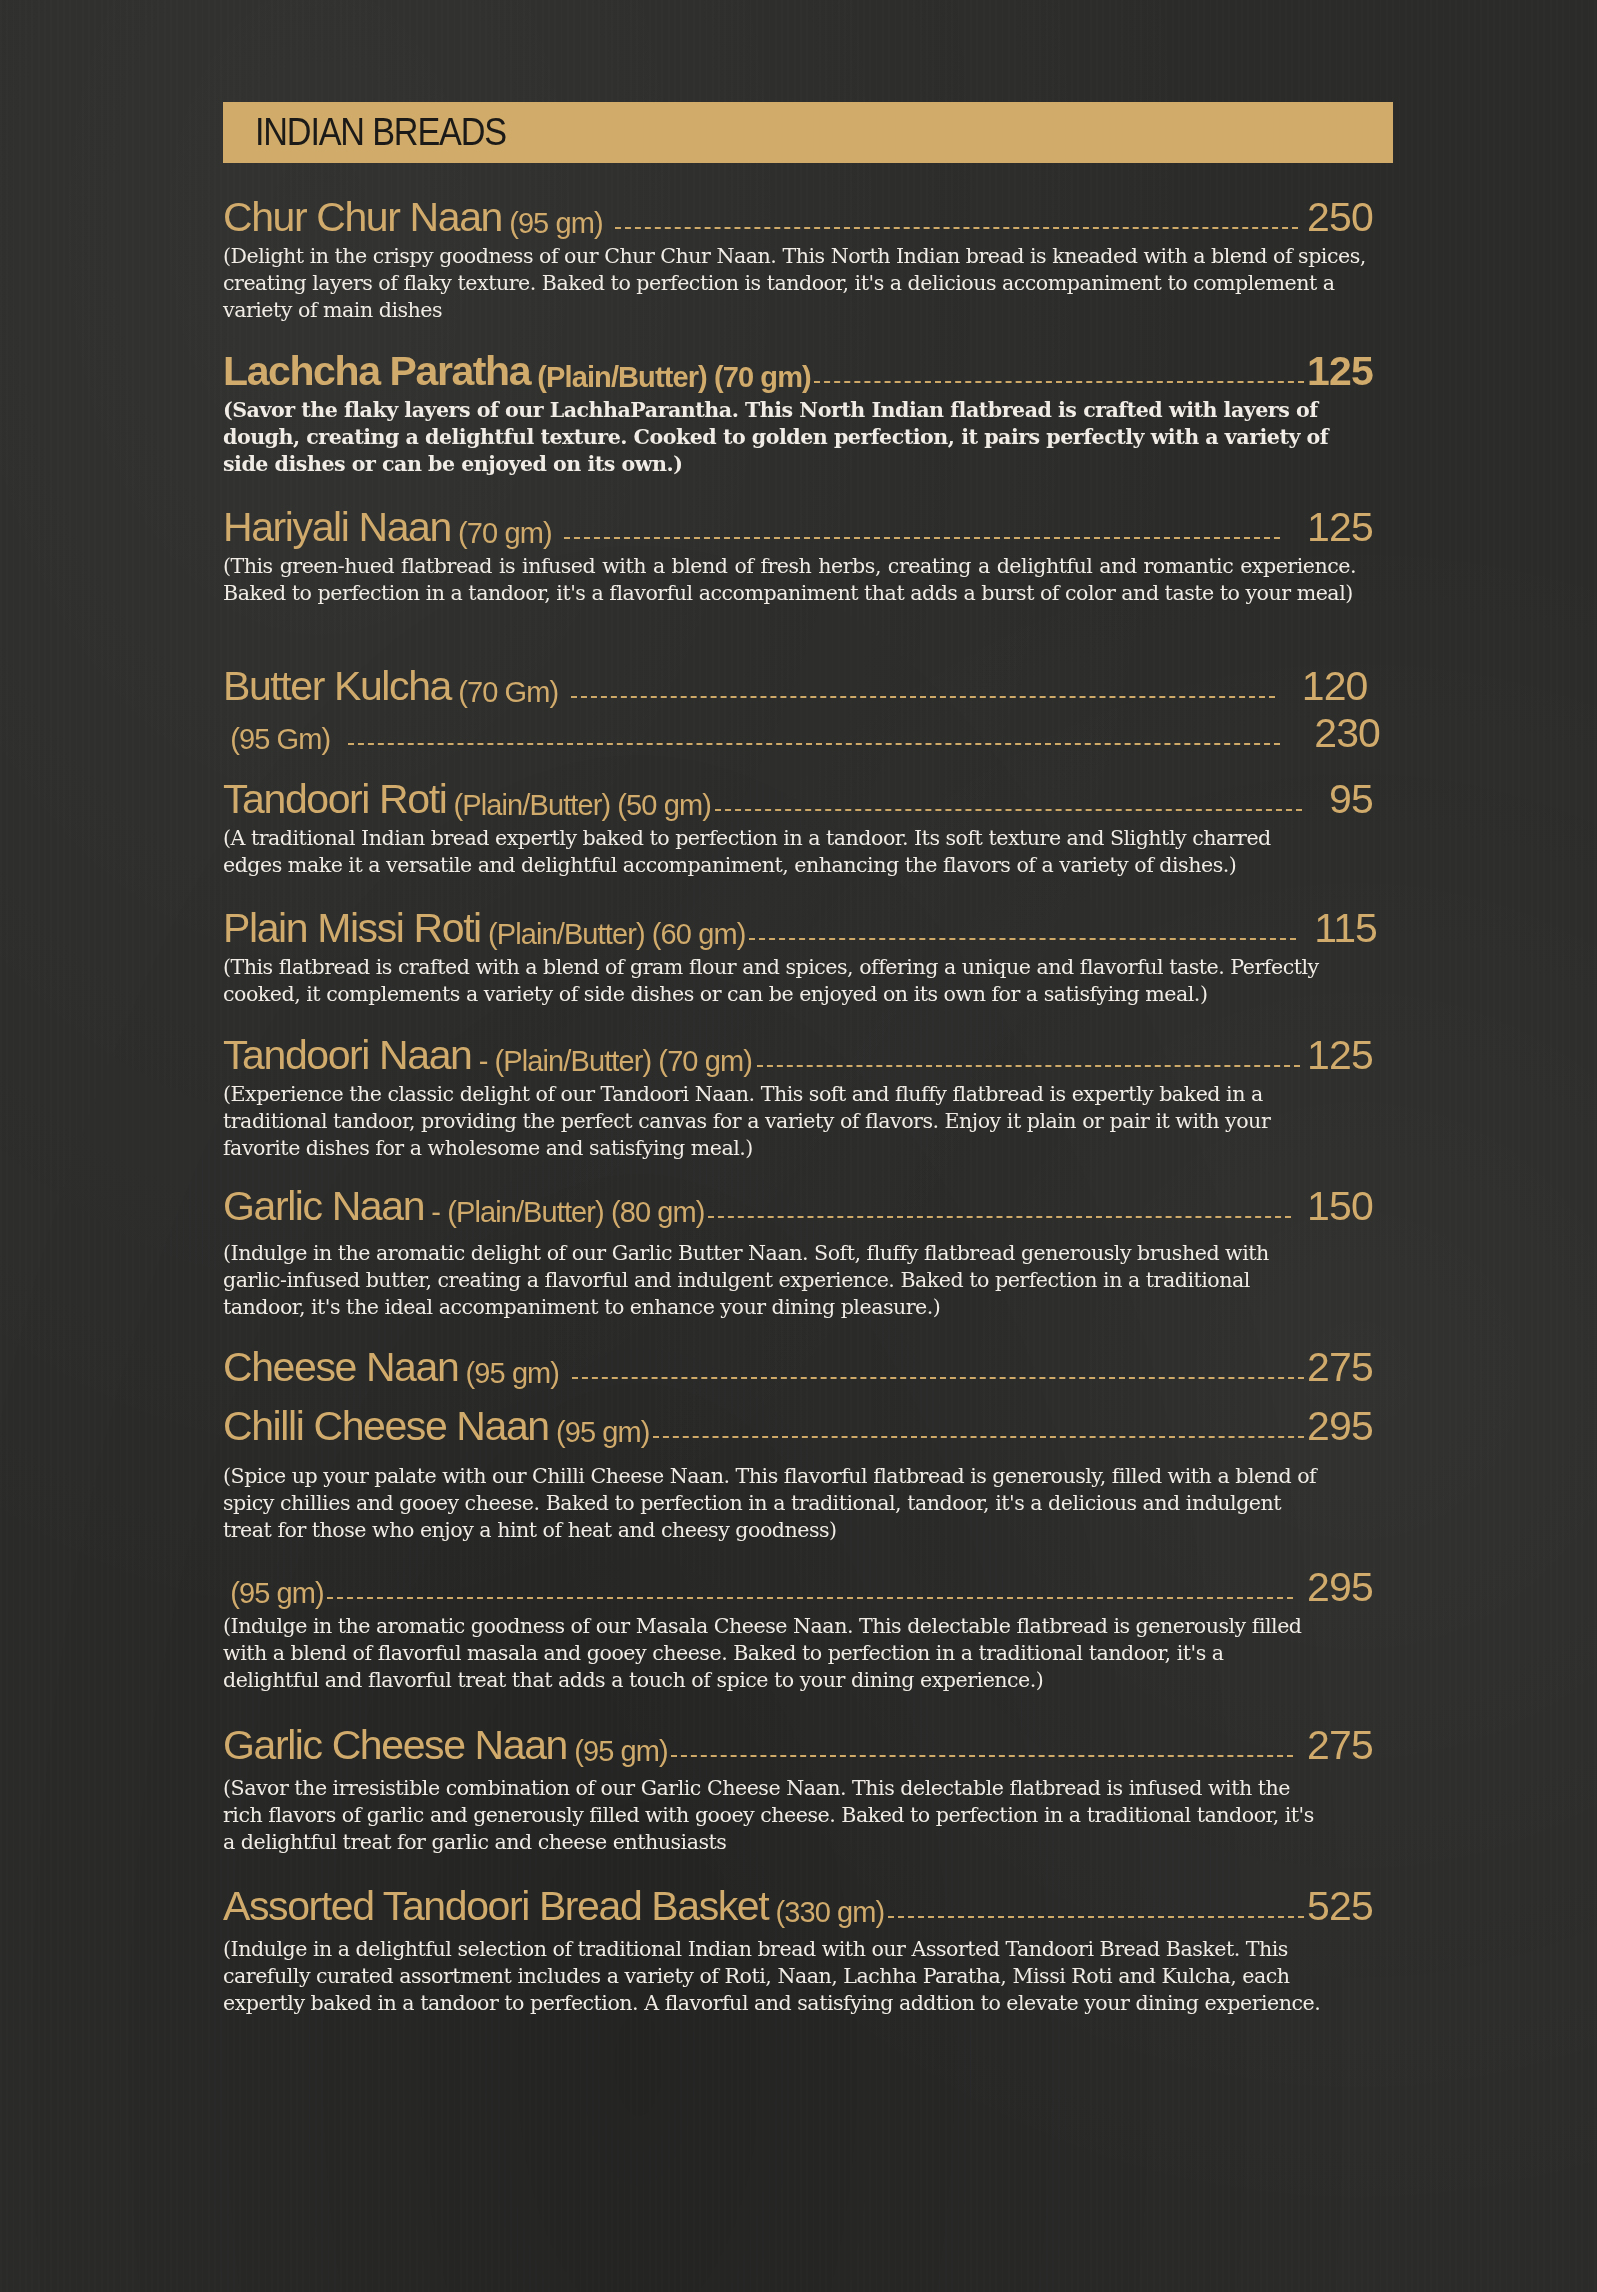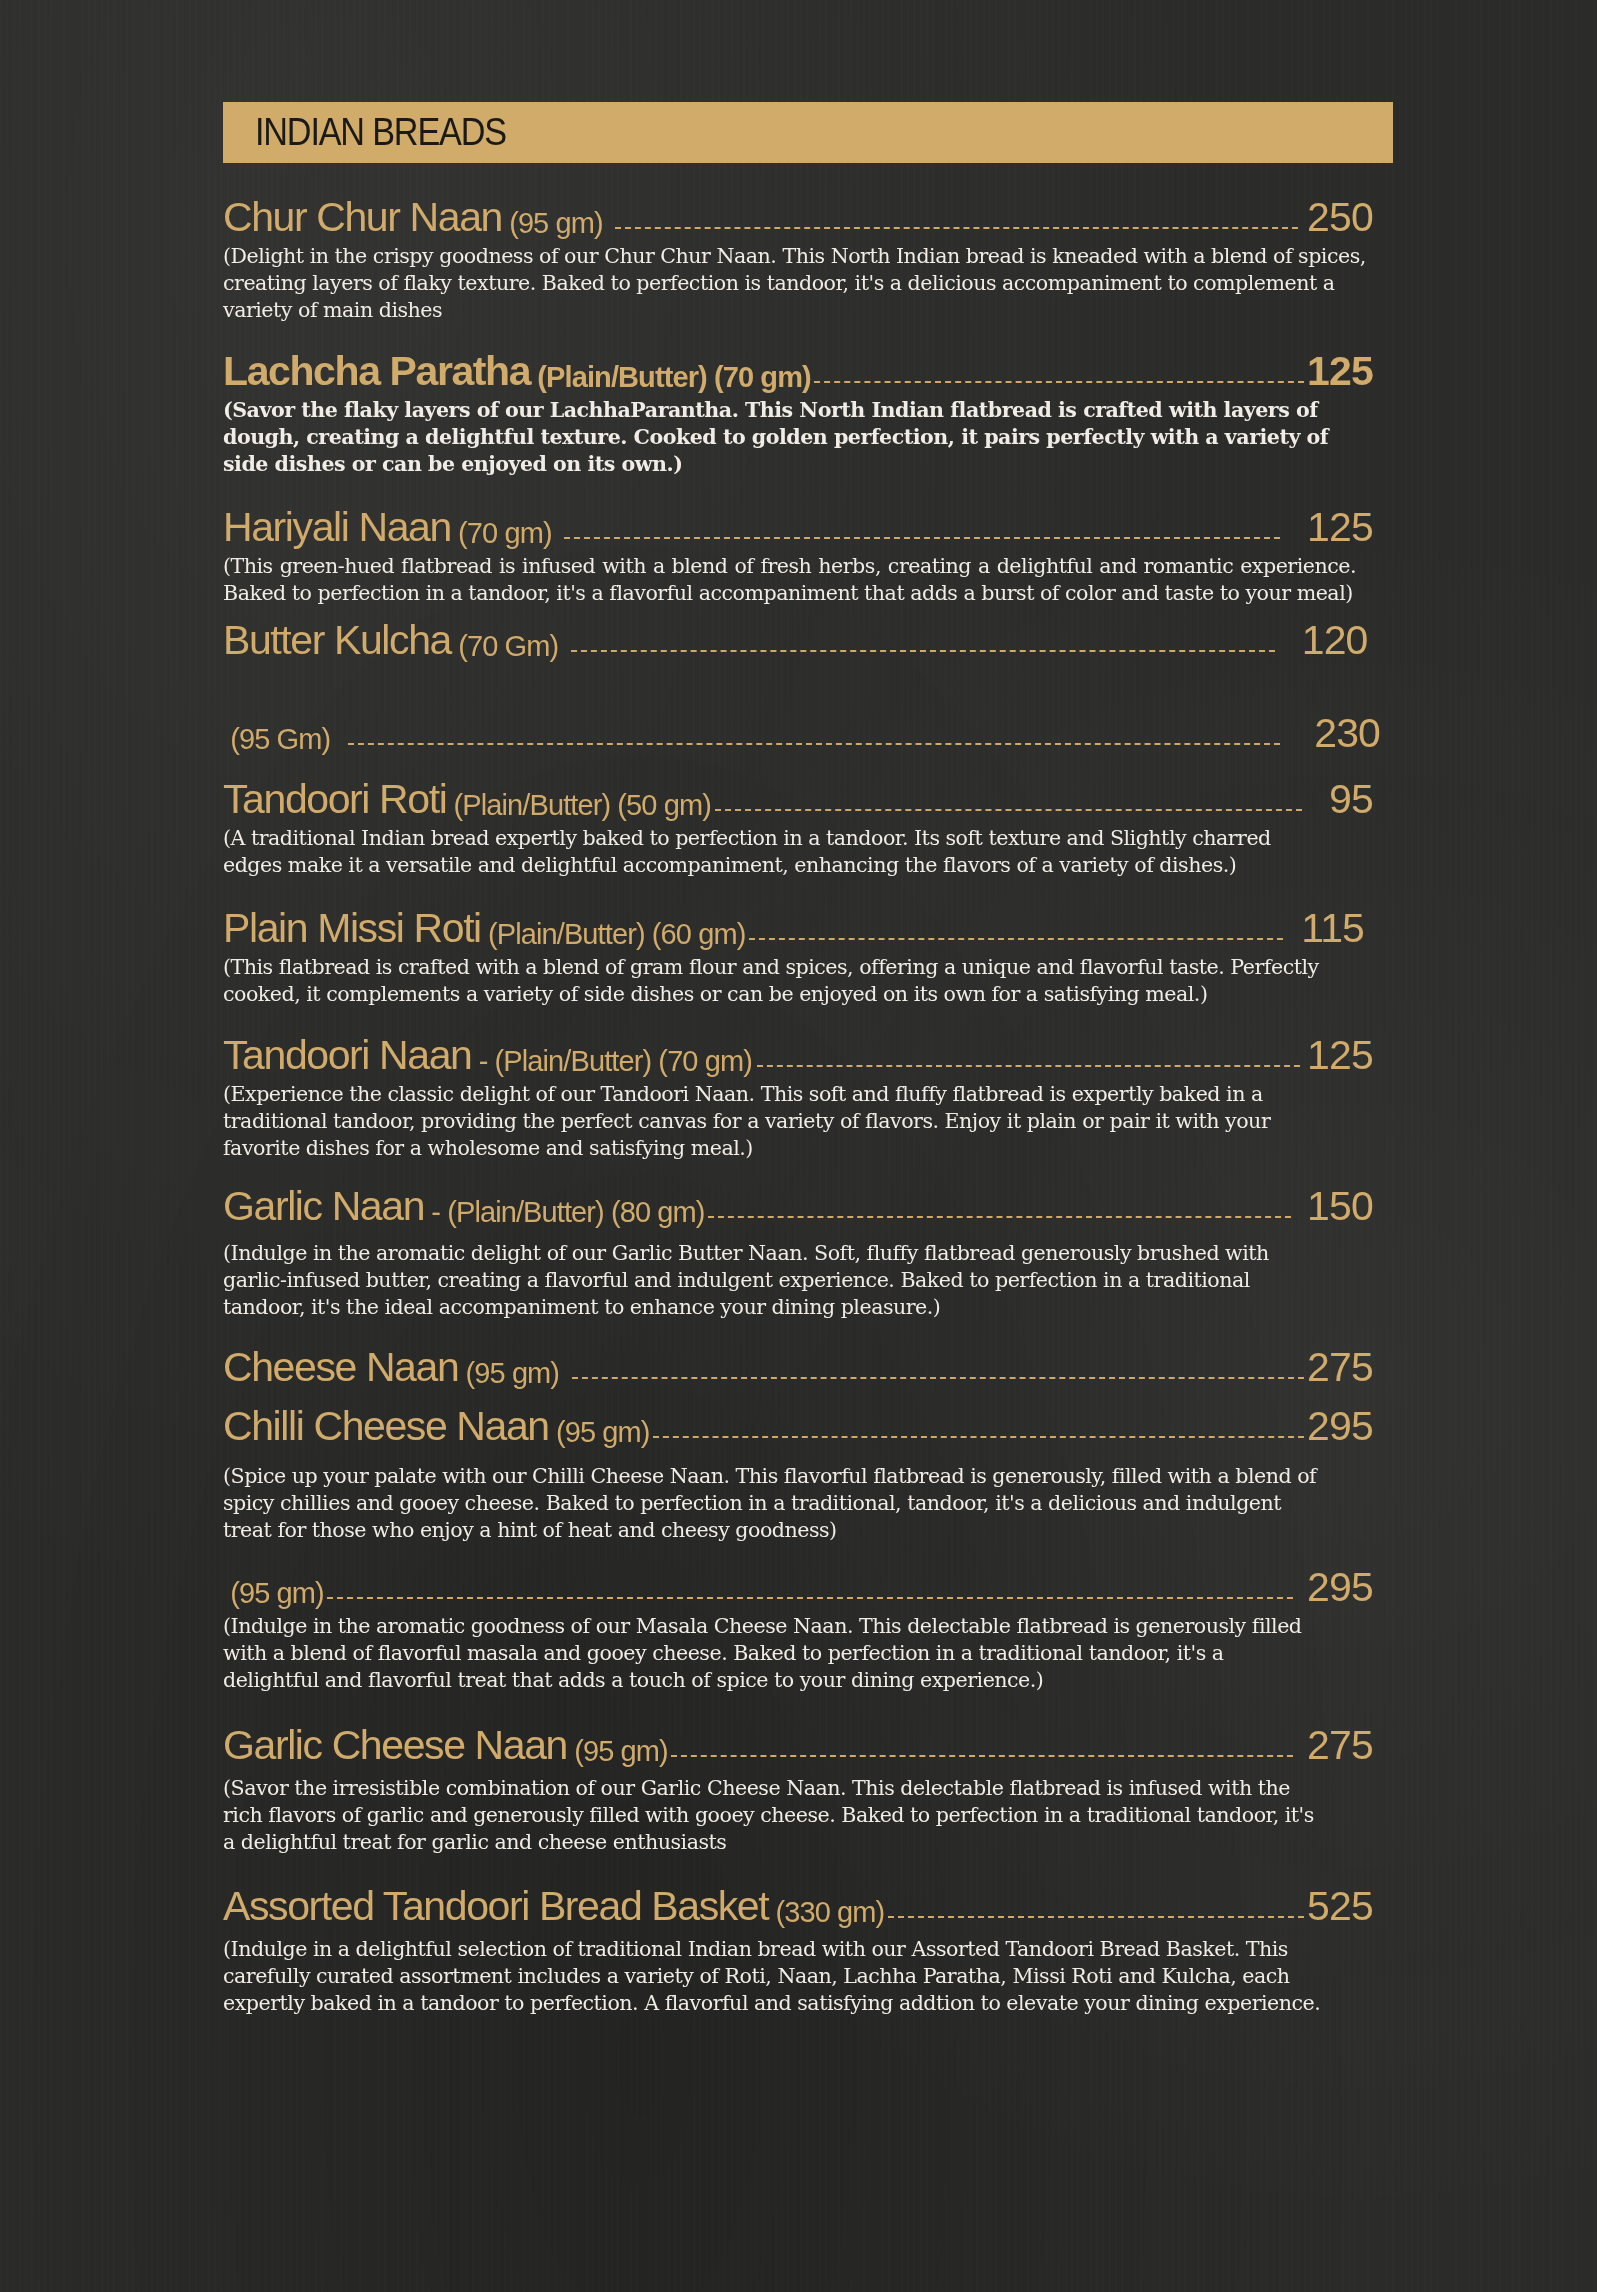--- a/index.html
+++ b/index.html
@@ -94,21 +94,21 @@
   <div class="item" style="top:498px;">
     <div class="item-head">
       <span class="item-name">Hariyali Naan</span>
       <span class="item-meta">(70 gm)</span>
       <span class="leader" style="margin-right:27px"></span>
       <span class="price" style="margin-right:7.2px">125</span>
     </div>
     <div class="item-desc" style="text-align:justify;width:1133px">(This green-hued flatbread is infused with a blend of fresh herbs, creating a delightful and romantic experience. Baked to perfection in a tandoor, it's a flavorful accompaniment that adds a burst of color and taste to your meal)</div>
   </div>
 
-  <div class="item" style="top:611px;">
+  <div class="item" style="top:657px;">
     <div class="item-head">
       <span class="item-name">Butter Kulcha</span>
       <span class="item-meta">(70 Gm)</span>
       <span class="leader" style="margin-right:27px"></span>
       <span class="price" style="margin-right:12.5px">120</span>
     </div>
   </div>
 
   <div class="item" style="top:704px;">
     <div class="item-head">
@@ -126,21 +126,21 @@
       <span class="price" style="margin-right:7.2px">95</span>
     </div>
     <div class="item-desc" style="width:1093px">(A traditional Indian bread expertly baked to perfection in a tandoor. Its soft texture and Slightly charred edges make it a versatile and delightful accompaniment, enhancing the flavors of a variety of dishes.)</div>
   </div>
 
   <div class="item" style="top:899px;">
     <div class="item-head">
       <span class="item-name">Plain Missi Roti</span>
       <span class="item-meta">(Plain/Butter) (60 gm)</span>
       <span class="leader" style="margin-left:3.6px;margin-right:18px"></span>
-      <span class="price" style="margin-right:16px">115</span>
+      <span class="price" style="margin-right:3px">115</span>
     </div>
     <div class="item-desc">(This flatbread is crafted with a blend of gram flour and spices, offering a unique and flavorful taste. Perfectly cooked, it complements a variety of side dishes or can be enjoyed on its own for a satisfying meal.)</div>
   </div>
 
   <div class="item" style="top:1026px;">
     <div class="item-head">
       <span class="item-name">Tandoori Naan</span>
       <span class="item-meta">- (Plain/Butter)  (70 gm)</span>
       <span class="leader" style="margin-left:5.4px;margin-right:7.2px"></span>
       <span class="price" style="margin-right:7.2px">125</span>

